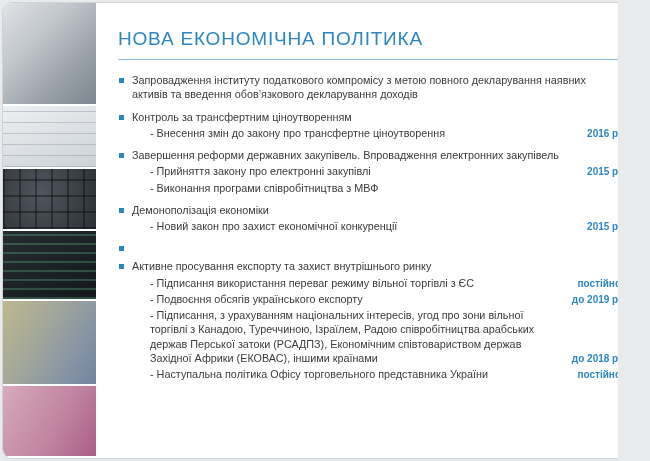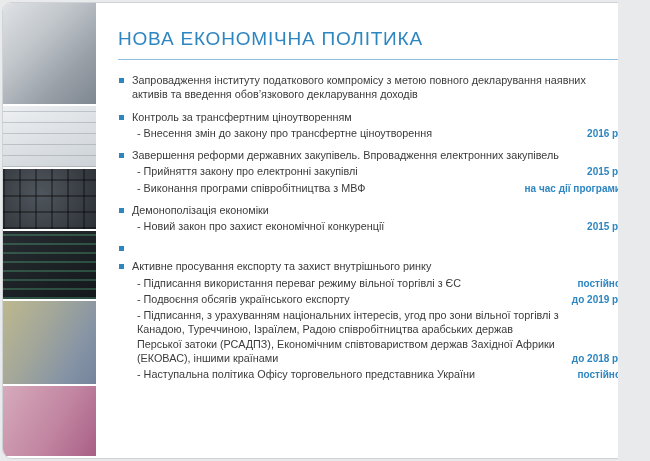--- a/index.html
+++ b/index.html
@@ -27,21 +27,21 @@
   
   .content{position:absolute;left:115px;top:0;right:26px;bottom:0;padding-top:25px;}
   .title{color:#2e86c1;font-size:19px;font-weight:400;letter-spacing:.8px;}
   .title-rule{border:none;border-top:1px solid #8fc0e0;margin:9px 0 0 0;}
 
   .bullets{margin-top:13px;}
   .section{margin-bottom:8px;}
   .bullet-row{display:flex;align-items:flex-start;}
   .sq{flex:none;width:5px;height:5px;background:#2e86c1;margin:5px 8px 0 1px;}
   .btext{font-size:10.8px;line-height:1.32;color:#3b3b3b;}
-  .subitems{margin-left:19px;margin-top:2px;}
+  .subitems{margin-left:32px;margin-top:2px;}
   .sub-row{display:flex;justify-content:space-between;align-items:flex-end;margin-bottom:2px;}
   .stext{font-size:10.8px;line-height:1.32;color:#3b3b3b;max-width:430px;}
   .stext::before{content:"- ";}
   .date{font-size:10px;line-height:1.32;color:#2e86c1;font-weight:bold;white-space:nowrap;margin-left:12px;text-align:right;}
 
   .page-num{position:absolute;right:22px;bottom:9px;font-size:11.5px;font-weight:bold;color:#4a4a4a;}
 </style>
 </head>
 <body>
 
@@ -88,21 +88,20 @@
             <span class="sq"></span>
             <span class="btext">Завершення реформи державних закупівель. Впровадження електронних закупівель</span>
           </div>
           <div class="subitems">
             <div class="sub-row">
               <span class="stext">Прийняття закону про електронні закупівлі</span>
               <span class="date">2015 р.</span>
             </div>
             <div class="sub-row">
               <span class="stext">Виконання програми співробітництва з МВФ</span>
-              <span class="date">на час дії програми</span>
             </div>
           </div>
         </div>
 
         <div class="section">
           <div class="bullet-row">
             <span class="sq"></span>
             <span class="btext">Демонополізація економіки</span>
           </div>
           <div class="subitems">

